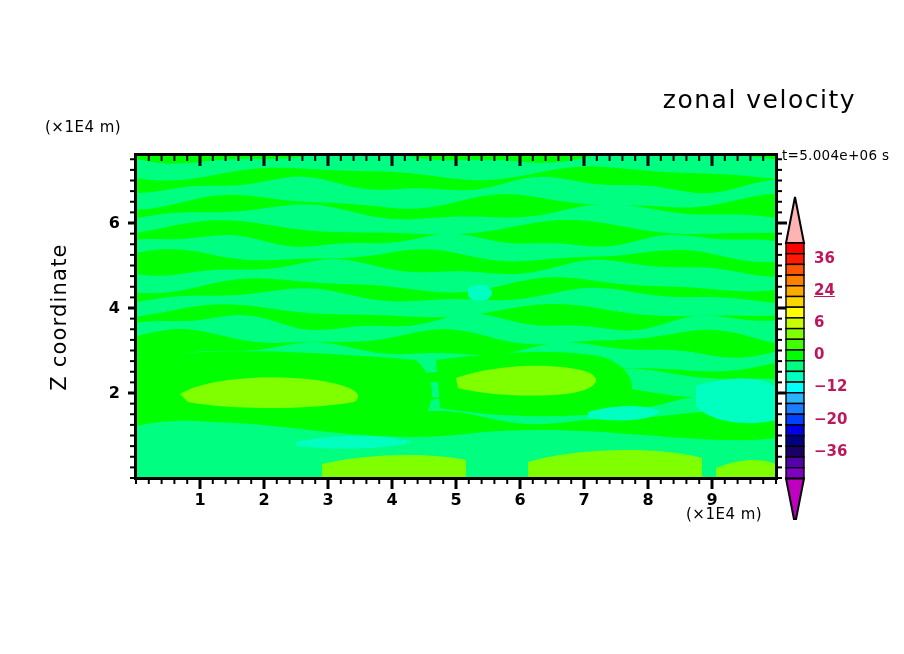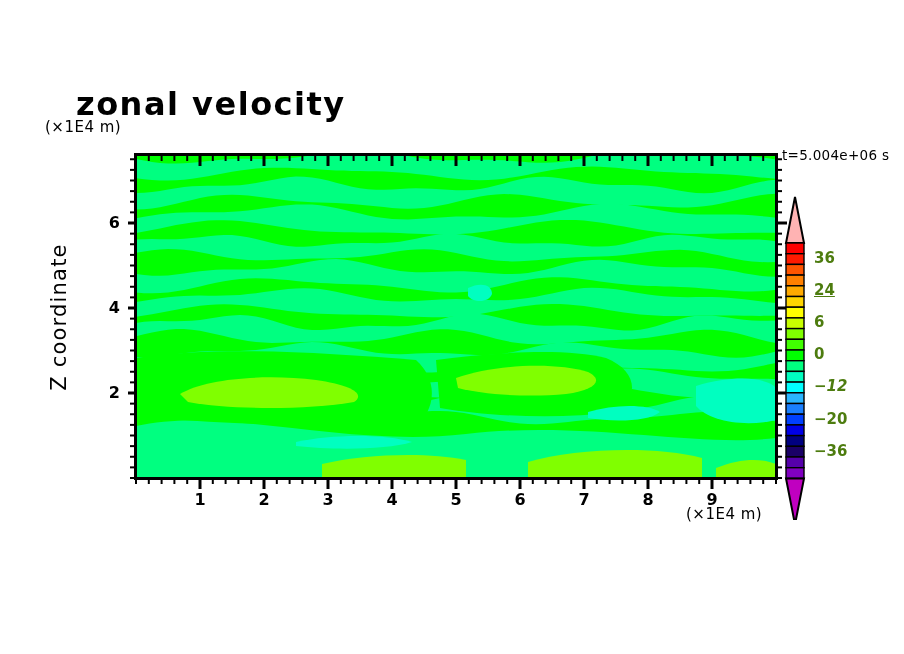--- a/index.html
+++ b/index.html
@@ -2,41 +2,41 @@
 <html><head>
 <meta charset="utf-8">
 <style>
   html,body{margin:0;padding:0;background:#ffffff;}
   body{width:904px;height:654px;position:relative;overflow:hidden;
        font-family:"DejaVu Sans","Liberation Sans",sans-serif;color:#000;}
   .root{position:absolute;left:0;top:0;width:904px;height:654px;}
 
   .txt{position:absolute;white-space:nowrap;color:#000;}
 
-  #plot-title{left:0;top:85px;width:904px;text-align:left;
-    font-size:32px;letter-spacing:1.5px;font-weight:700;}
+  #plot-title{left:0;top:85px;width:904px;text-align:right;
+    font-size:25px;letter-spacing:1.5px;font-weight:400;}
   
   #plot-title{width:780px;left:76px;}
 
   #y-unit-label{left:45px;top:118px;font-size:15px;letter-spacing:.5px;}
   #x-unit-label{left:686px;top:505px;font-size:15px;letter-spacing:.5px;}
 
   #time-stamp{left:782px;top:147px;font-size:13.5px;letter-spacing:.3px;}
 
   #x-axis-title{left:136px;top:525px;width:640px;text-align:center;
     font-size:21px;letter-spacing:1.2px;}
 
   #y-axis-title{left:-61px;top:305px;width:240px;text-align:center;
     font-size:21px;letter-spacing:1.2px;
     transform:rotate(-90deg);transform-origin:center center;}
 
   .tick-label{position:absolute;font-size:16px;font-weight:700;color:#000;}
   .xtick-label{text-align:center;width:40px;}
   .ytick-label{text-align:right;width:40px;}
-  .cbar-label{position:absolute;font-size:15px;font-weight:700;color:#4d7c0f;
+  .cbar-label{position:absolute;font-size:15px;font-weight:700;color:#be185d;
     white-space:nowrap;}
 
   svg{display:block;}
   #field-svg{position:absolute;left:136px;top:155px;}
   #frame-svg{position:absolute;left:128px;top:147px;}
   #colorbar-svg{position:absolute;left:784px;top:195px;}
 </style>
 </head>
 <body>
 
@@ -299,18 +299,18 @@
   <div id="ytick-labels">
       <div class="tick-label ytick-label" style="left: 80px; top: 383px;">2</div>
       <div class="tick-label ytick-label" style="left: 80px; top: 298px;">4</div>
       <div class="tick-label ytick-label" style="left: 80px; top: 213px;">6</div>
     </div>
   <div id="cbar-labels">
       <div class="cbar-label" style="left: 814px; top: 249.05px;">36</div>
       <div class="cbar-label" style="left: 814px; top: 281.15px; text-decoration: underline;">24</div>
       <div class="cbar-label" style="left: 814px; top: 313.25px;">6</div>
       <div class="cbar-label" style="left: 814px; top: 345.35px;">0</div>
-      <div class="cbar-label" style="left: 814px; top: 377.45px; font-style: italic;">−12</div>
+      <div class="cbar-label" style="left: 814px; top: 377.45px;">−12</div>
       <div class="cbar-label" style="left: 814px; top: 409.55px;">−20</div>
       <div class="cbar-label" style="left: 814px; top: 441.65px;">−36</div>
     </div>
 
 </div>
 
 </body></html>

